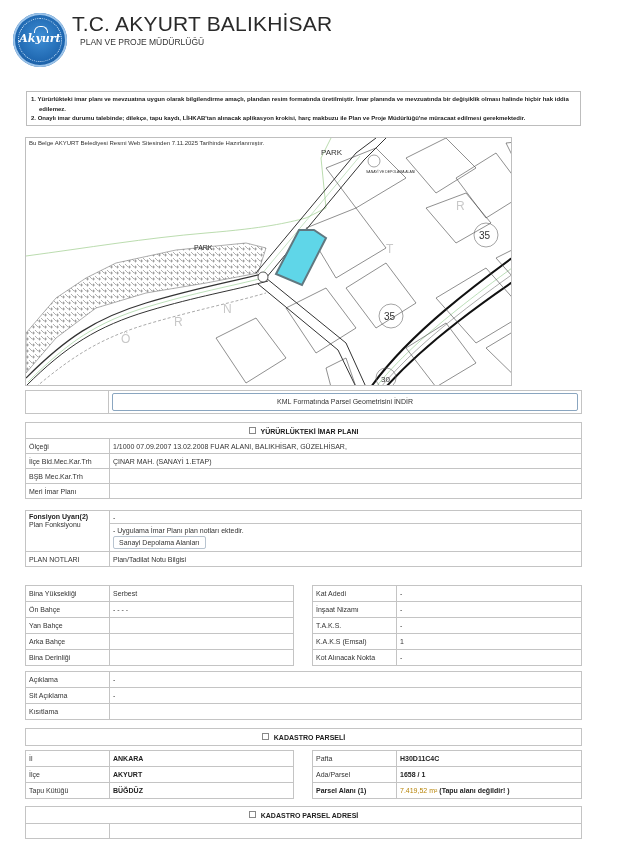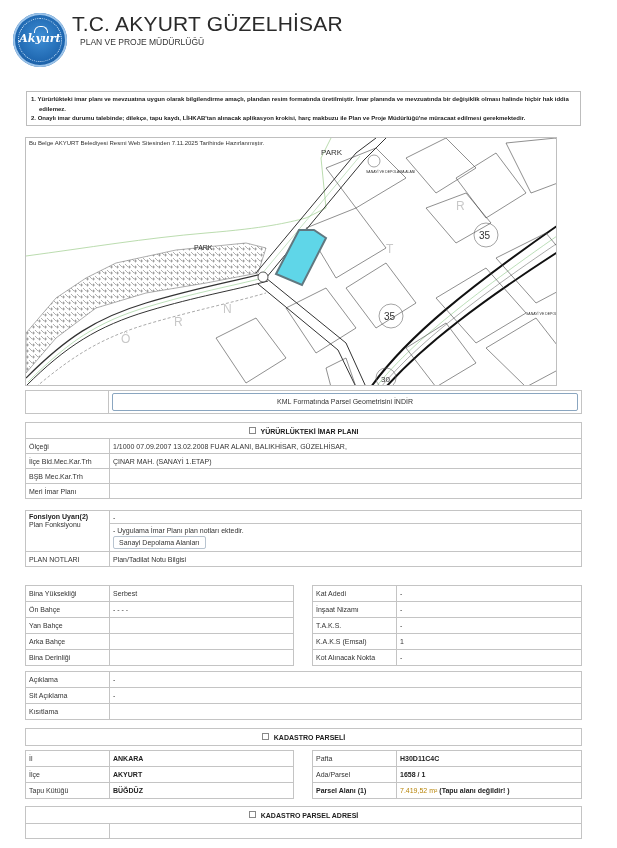--- a/index.html
+++ b/index.html
@@ -10,21 +10,21 @@
   .logo .ring{position:absolute;left:5px;top:5px;width:44px;height:44px;border-radius:50%;border:1px dotted #cfe4f7;box-sizing:border-box;}
   .logo .txt{position:absolute;left:0;right:0;top:19px;text-align:center;color:#fff;font-family:"DejaVu Serif",serif;font-style:italic;font-weight:bold;font-size:11px;}
   .logo .dome{position:absolute;left:21px;top:13px;width:12px;height:6px;border-radius:6px 6px 0 0;border:1px solid #fff;border-bottom:none;}
   .title{left:72px;top:12px;font-size:21px;color:#2a2a2a;letter-spacing:0.2px;}
   .subtitle{left:80px;top:37px;font-size:8.5px;color:#333;}
   
   .notice{left:26px;top:91px;width:555px;height:35px;border:1px solid #bdbdbd;box-sizing:border-box;font-size:6px;line-height:9.5px;padding:3px 4px;font-weight:bold;color:#222;}
   .notice p{margin:0;}
   .notice .indent{padding-left:8px;}
   
-  .map{left:25px;top:137px;width:532px;height:249px;border:1px solid #bfbfbf;box-sizing:border-box;overflow:hidden;background:#fff;}
+  .map{left:25px;top:137px;width:487px;height:249px;border:1px solid #bfbfbf;box-sizing:border-box;overflow:hidden;background:#fff;}
   .mapcap{left:3px;top:2px;font-size:6px;color:#333;}
   
   table{border-collapse:collapse;font-size:7px;}
   td{border:1px solid #c4c4c4;padding:0 3px;height:14px;color:#333;}
   .tbl{position:absolute;}
   .hdr{text-align:center;font-weight:bold;font-size:7px;color:#222;}
   .hdr .box{display:inline-block;width:5px;height:5px;border:1px solid #888;margin-right:5px;vertical-align:0;}
   .btn{display:inline-block;border:1px solid #b8c4d0;border-radius:2px;background:#fff;}
   .kml{width:464px;height:16px;line-height:16px;text-align:center;font-size:7px;margin:2px 0;border-color:#8aa6c0;}
   .red{color:#b33;}
@@ -32,21 +32,21 @@
   .sanayi{padding:2px 5px;font-size:7px;margin:2px 0 2px 0;}
 </style>
 </head>
 <body>
 
 <div class="abs logo">
   <div class="ring"></div>
   <div class="dome"></div>
   <div class="txt">Akyurt</div>
 </div>
-<div class="abs title">T.C. AKYURT GÜZELHİSAR</div>
+<div class="abs title">T.C. AKYURT BALIKHİSAR</div>
 <div class="abs subtitle">PLAN VE PROJE MÜDÜRLÜĞÜ</div>
 
 <div class="abs notice">
   <p>1. Yürürlükteki imar planı ve mevzuatına uygun olarak bilgilendirme amaçlı, plandan resim formatında üretilmiştir. İmar planında ve mevzuatında bir değişiklik olması halinde hiçbir hak iddia</p>
   <p class="indent">edilemez.</p>
   <p>2. Onaylı imar durumu talebinde; dilekçe, tapu kaydı, LİHKAB'tan alınacak aplikasyon krokisi, harç makbuzu ile Plan ve Proje Müdürlüğü'ne müracaat edilmesi gerekmektedir.</p>
 </div>
 
 <div class="abs map">
   <svg width="557" height="249" viewBox="0 0 557 249" style="position:absolute;left:0;top:0;">

